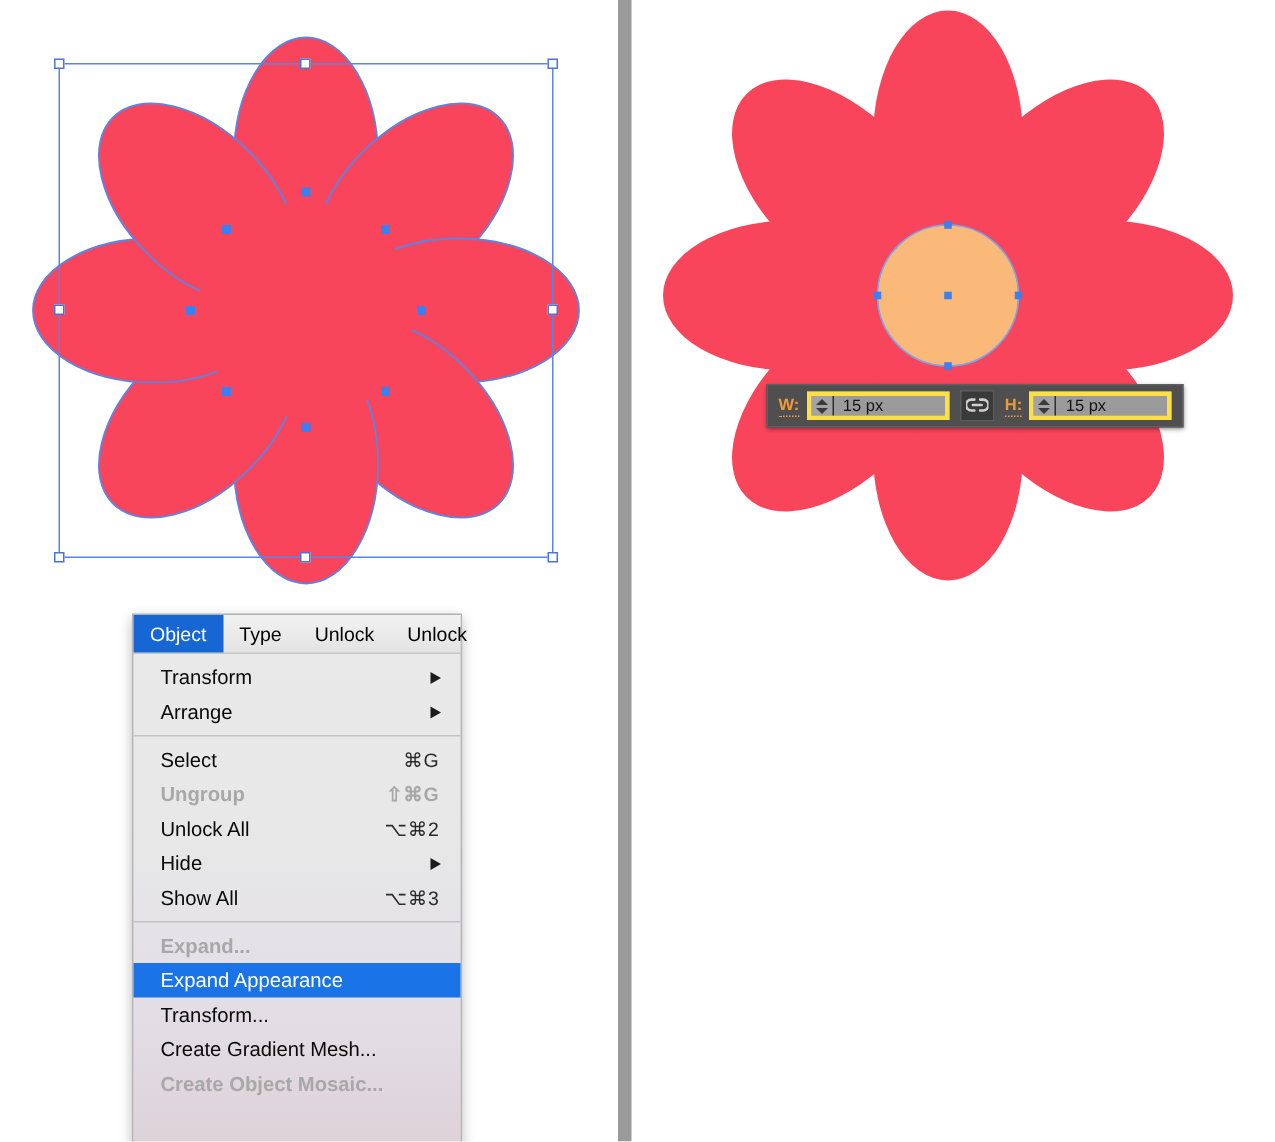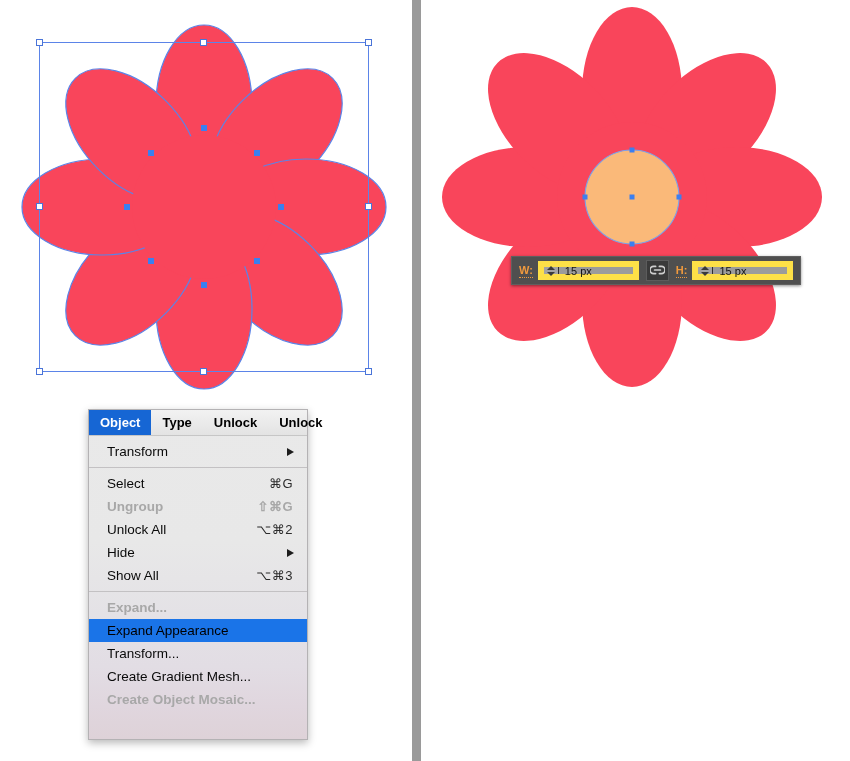--- a/index.html
+++ b/index.html
@@ -89,21 +89,21 @@
     font-weight: bold;
     font-family: "Liberation Sans", sans-serif;
     border-bottom: 1px dotted #f09a3e;
     line-height: 12px;
     padding-bottom: 1px;
   }
   .spinner-field {
     display: flex; align-items: stretch;
     height: 19px;
     background: #9b9b9b;
-    border: 6px solid #fde047;
+    border: 3px solid #fde047;
     box-sizing: border-box;
   }
   .spinner {
     width: 14px;
     display: flex; flex-direction: column;
     justify-content: center; align-items: center;
     border-right: 1px solid #2e2e2e;
     background: #a3a3a3;
     gap: 2px;
   }
@@ -144,21 +144,20 @@
     box-sizing: border-box;
     font-size: 13px;
     padding-bottom: 5px;
   }
   #menubar {
     display: flex;
     height: 25px;
     background: linear-gradient(to bottom, #f2f2f2, #e3e3e3);
     border-bottom: 1px solid #c6c6c6;
     align-items: stretch;
-    font-weight: bold;
   }
   .menubar-item {
     display: flex; align-items: center;
     padding: 0 11px;
     font-size: 13px;
     color: #000000;
     white-space: nowrap;
   }
   .menubar-item.active {
     background: #1666d4;
@@ -167,21 +166,21 @@
   .menu-list { padding: 4px 0 0 0; }
   .menu-item {
     display: flex; align-items: center;
     height: 23px;
     padding: 0 10px 0 18px;
     color: #0a0a0a;
     white-space: nowrap;
     position: relative;
   }
   .menu-item.disabled { color: #a8a8a8; font-weight: bold; }
-  .menu-item.highlight { background: #1a74e8; color: #000000; }
+  .menu-item.highlight { background: #1a74e8; color: #ffffff; }
   .mi-label { flex: 1; font-size: 13.5px; }
   .mi-shortcut {
     font-size: 13px;
     color: #2b2b2b;
     letter-spacing: 0.5px;
     padding-right: 4px;
   }
   .menu-item.disabled .mi-shortcut { color: #a8a8a8; }
   .mi-arrow {
     width: 0; height: 0;
@@ -304,20 +303,24 @@
         <div class="menubar-item active">Object</div>
         <div class="menubar-item">Type</div>
         <div class="menubar-item">Unlock</div>
         <div class="menubar-item">Unlock</div>
       </div>
     <div class="menu-list" id="menu-list">
         <div class="menu-item">
           <span class="mi-label">Transform</span>
           <span class="mi-arrow"></span>
         </div>
+        <div class="menu-item">
+          <span class="mi-label">Arrange</span>
+          <span class="mi-arrow"></span>
+        </div>
         <div class="menu-sep"></div>
         <div class="menu-item">
           <span class="mi-label">Select</span>
           <span class="mi-shortcut">⌘G</span>
         </div>
         <div class="menu-item disabled">
           <span class="mi-label">Ungroup</span>
           <span class="mi-shortcut">⇧⌘G</span>
         </div>
         <div class="menu-item">

